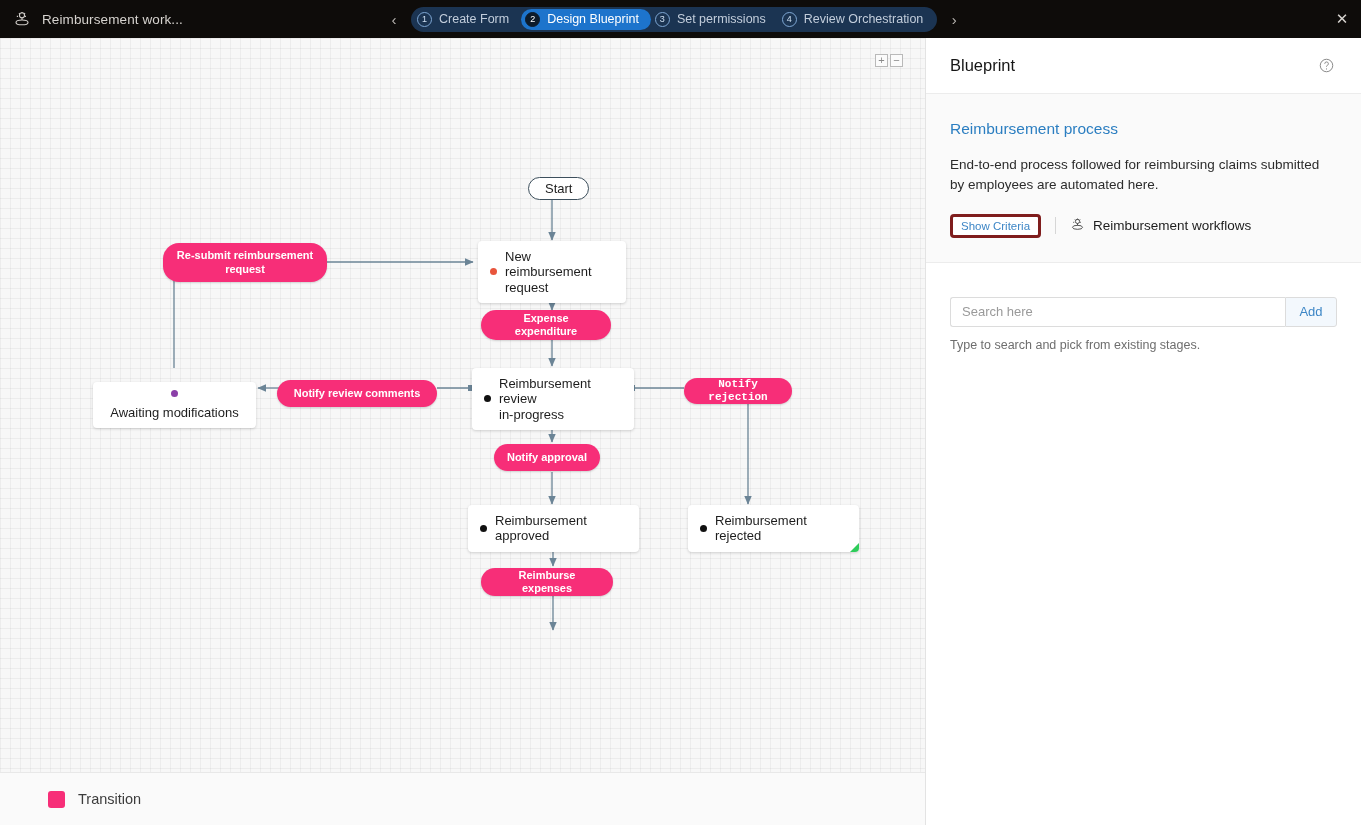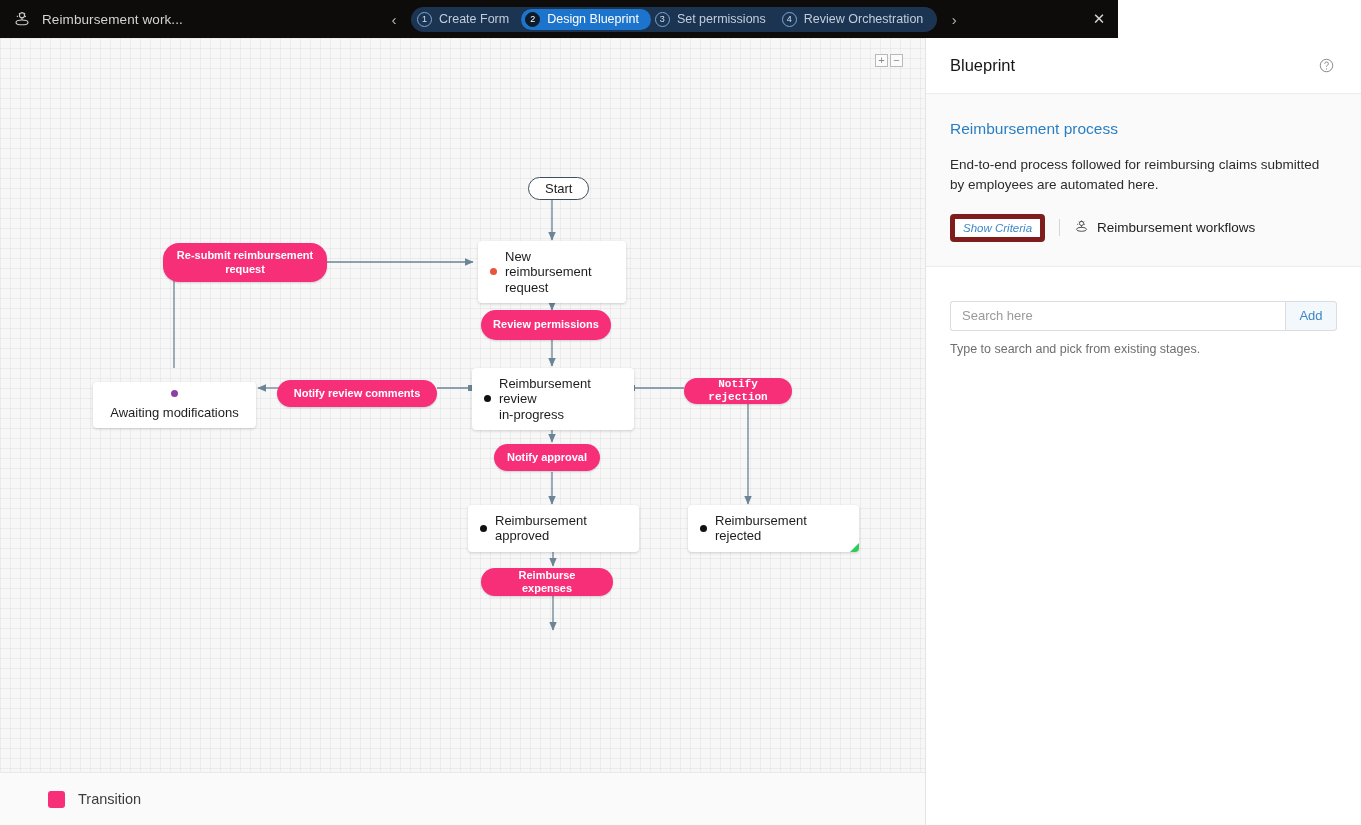--- a/index.html
+++ b/index.html
@@ -6,21 +6,21 @@
   html, body {
     width: 1361px; height: 825px;
     font-family: "Liberation Sans", sans-serif;
     background: #ffffff;
     overflow: hidden;
   }
 
   
   .topbar {
     position: absolute; left: 0; top: 0;
-    width: 1118px; height: 38px;
+    width: 1361px; height: 38px;
     background: #0e0c0a;
     display: flex; align-items: center;
   }
   .topbar-left { display: flex; align-items: center; padding-left: 13px; gap: 11px; }
   .app-icon { width: 18px; height: 18px; display: block; }
   .app-title {
     color: #d6d3cf; font-size: 13.5px; letter-spacing: .1px;
     white-space: nowrap;
   }
 
@@ -136,22 +136,22 @@
   .help-icon { width: 15px; height: 15px; color: #7a7a7a; cursor: pointer; }
 
   .panel-info {
     background: #fafafa; border-bottom: 1px solid #ececec;
     padding: 26px 26px 24px 24px;
   }
   .proc-title { font-size: 15.5px; color: #2b7ec1; margin-bottom: 17px; cursor: pointer; }
   .proc-desc { font-size: 13.5px; color: #2c2c2c; line-height: 1.5; margin-bottom: 18px; }
   .proc-meta { display: flex; align-items: center; gap: 14px; }
   .criteria-btn {
-    border: 5px solid #7f1d1d; border-radius: 4px; background: #ffffff;
-    color: #3d86c6; font-size: 11.5px; padding: 3px 8px; cursor: pointer; font-style: italic;
+    border: 3px solid #7f1d1d; border-radius: 4px; background: #ffffff;
+    color: #3d86c6; font-size: 11.5px; padding: 3px 8px; cursor: pointer;
   }
   .meta-sep { width: 1px; height: 17px; background: #d6d6d6; }
   .wf-link { display: flex; align-items: center; gap: 8px; font-size: 13.5px; color: #1d1d1d; cursor: pointer; }
 
   .panel-search { padding: 34px 24px 0 24px; }
   .search-row { display: flex; align-items: stretch; }
   .search-input {
     flex: 1; height: 30px; border: 1px solid #dcdcdc; border-right: none;
     border-radius: 3px 0 0 3px; padding: 0 11px; font-size: 13px;
     color: #2c2c2c; font-family: "Liberation Sans", sans-serif; outline: none;
@@ -262,21 +262,21 @@
   <div class="start-node" style="left:528px; top:139px;">Start</div>
 
   <div class="node" style="left:478px; top:203px; width:148px;">
     <span class="dot" style="background:#e8553c;"></span>
     <span class="ntext">
       <span>New reimbursement</span><br>
       <span>request</span>
     </span>
   </div>
 
-  <div class="trans" style="left:481px; top:272px; width:130px; height:30px;">Review permissions</div>
+  <div class="trans" style="left:481px; top:272px; width:130px; height:30px;">Expense expenditure</div>
 
   <div class="node" style="left:472px; top:330px; width:162px;">
     <span class="dot" style="background:#111111;"></span>
     <span class="ntext">
       <span>Reimbursement review</span><br>
       <span>in-progress</span>
     </span>
   </div>
 
   <div class="trans" style="left:163px; top:205px; width:164px; height:39px;">

